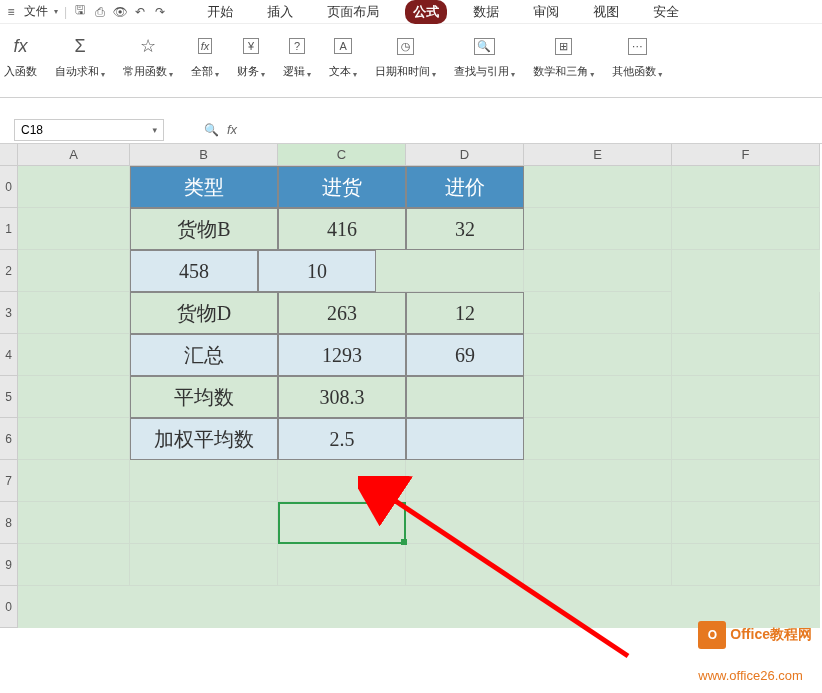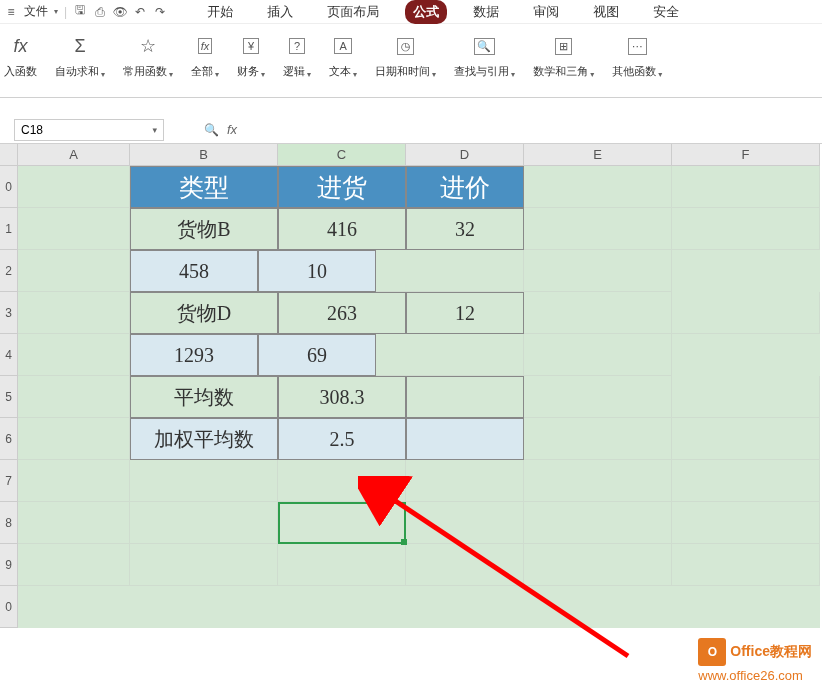--- a/index.html
+++ b/index.html
@@ -41,37 +41,37 @@
     .grid-body { display: flex; }
     .row-headers { width: 18px; }
     .row-h { height: 42px; background: #e8e8e8; border-right: 1px solid #ccc; border-bottom: 1px solid #ccc; display: flex; align-items: center; justify-content: center; color: #555; font-size: 12px; }
     .row-h.r8 { height: 42px; }
     
     .cells { position: relative; background: #d5e8d5; }
     .row { display: flex; height: 42px; }
     .cell { border-right: 1px solid #cfdccf; border-bottom: 1px solid #cfdccf; display: flex; align-items: center; justify-content: center; font-size: 18px; color: #333; }
     
     
-    .th { background: #4a90c2; color: #fff; border: 1px solid #888; font-size: 25px; }
+    .th { background: #4a90c2; color: #fff; border: 1px solid #888; font-size: 20px; }
     .td { background: #d9e8f0; border: 1px solid #888; font-size: 20px; font-family: "SimSun", serif; }
     .td.alt { background: #d5e8d5; }
     
     
     .active-cell { position: absolute; border: 2px solid #2e9e4c; pointer-events: none; }
     .active-cell::after { content: ''; position: absolute; right: -3px; bottom: -3px; width: 6px; height: 6px; background: #2e9e4c; }
     
     
     .arrow { position: absolute; pointer-events: none; }
     
     
     .watermark { position: absolute; right: 10px; bottom: 10px; text-align: left; }
     .wm-logo { display: inline-flex; align-items: center; gap: 4px; }
     .wm-badge { width: 28px; height: 28px; background: #e67820; display: flex; align-items: center; justify-content: center; color: #fff; font-weight: bold; border-radius: 3px; }
     .wm-text { color: #e67820; font-size: 14px; font-weight: bold; }
-    .wm-url { color: #e67820; font-size: 13px; margin-top: 2px; }
+    .wm-url { color: #e67820; font-size: 13px; margin-top: 19px; }
   </style>
 </head>
 <body>
 
 <div class="menu-bar">
   <div class="menu-left">
     <span class="menu-icon">≡</span>
     <span class="menu-text">文件</span>
     <span class="drop">▾</span>
     <span class="menu-sep">|</span>
@@ -255,20 +255,21 @@
       <div class="row">
         <div class="cell colA"></div>
         <div class="cell colB td alt">货物D</div>
         <div class="cell colC td alt">263</div>
         <div class="cell colD td alt">12</div>
         <div class="cell colE"></div>
         <div class="cell colF"></div>
       </div>
       <div class="row">
         <div class="cell colA"></div>
+        <div class="cell colB td">汇总</div>
         <div class="cell colC td">1293</div>
         <div class="cell colD td">69</div>
         <div class="cell colE"></div>
         <div class="cell colF"></div>
       </div>
       <div class="row">
         <div class="cell colA"></div>
         <div class="cell colB td alt">平均数</div>
         <div class="cell colC td alt">308.3</div>
         <div class="cell colD td alt"></div>

